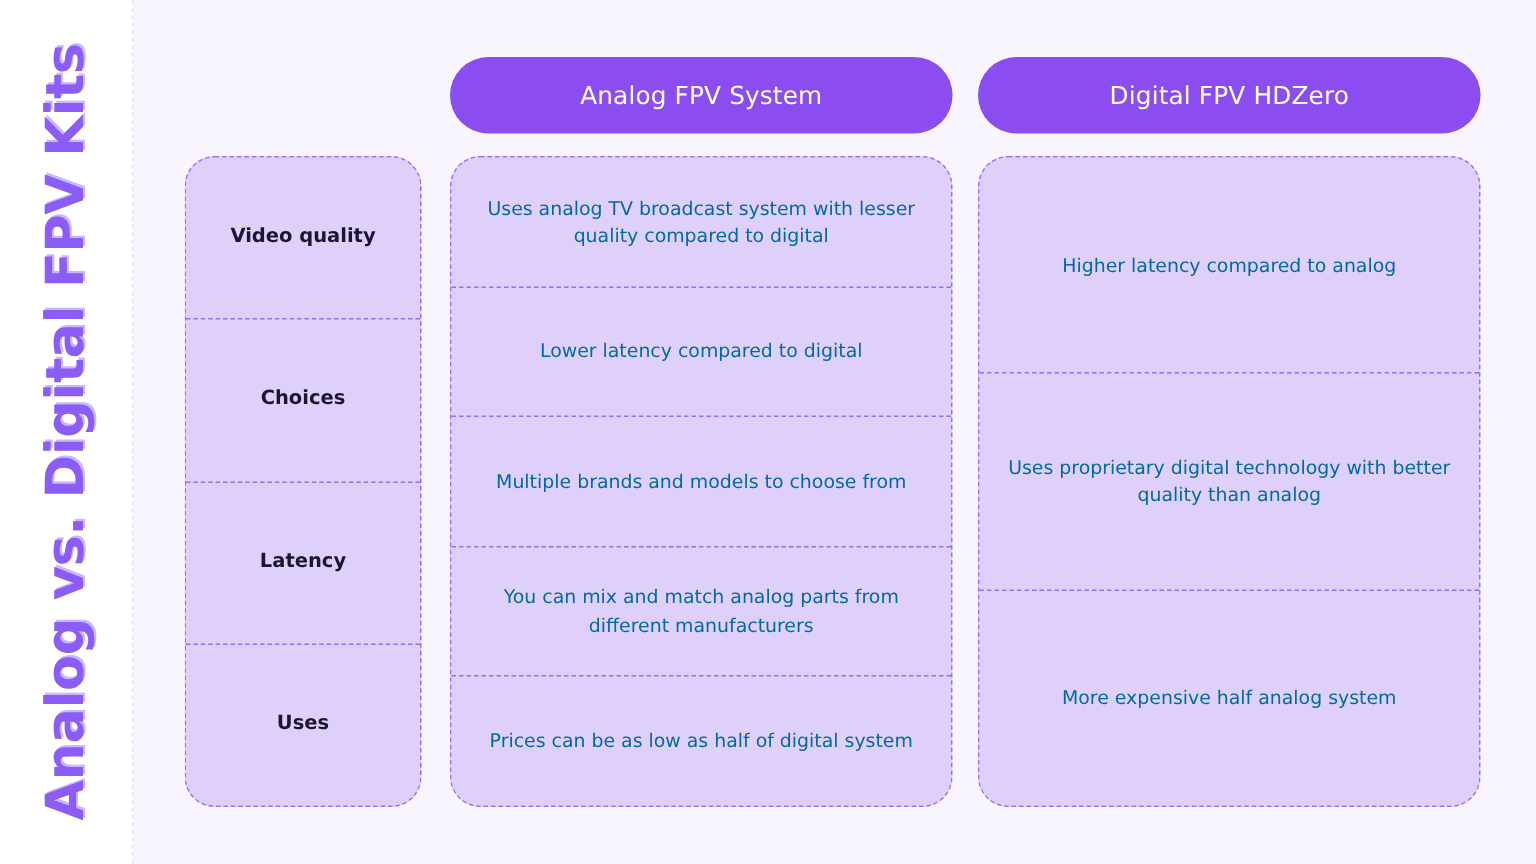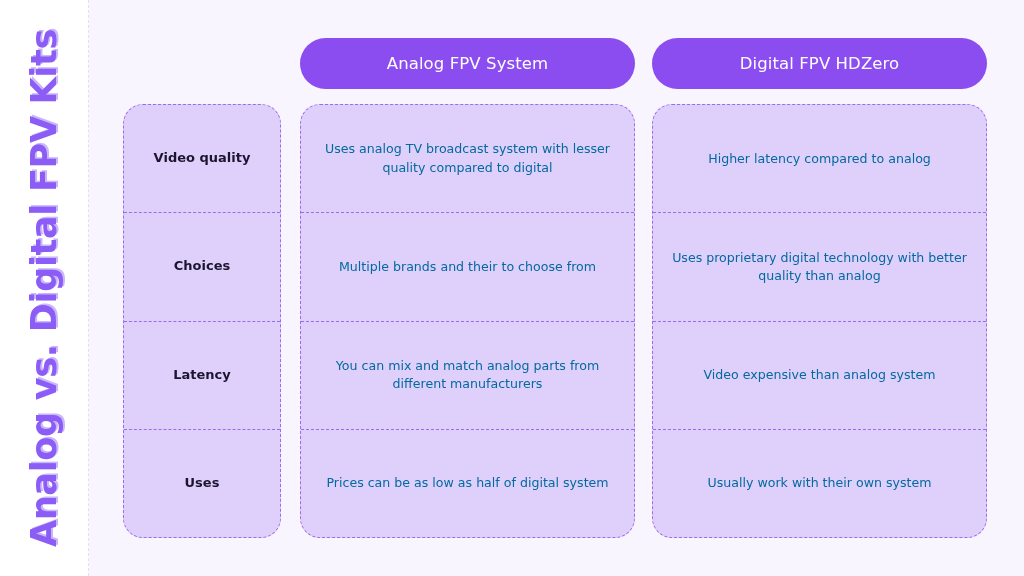--- a/index.html
+++ b/index.html
@@ -183,39 +183,39 @@
       <div class="cell">
         <span class="cell-label-text">Uses</span>
       </div>
     </div>
 
     <div class="col col-analog">
       <div class="cell">
         <span class="cell-body-text">Uses analog TV broadcast system with lesser quality compared to digital</span>
       </div>
       <div class="cell">
-        <span class="cell-body-text">Multiple brands and their to choose from</span>
+        <span class="cell-body-text">Lower latency compared to digital</span>
+      </div>
+      <div class="cell">
+        <span class="cell-body-text">Multiple brands and models to choose from</span>
       </div>
       <div class="cell">
         <span class="cell-body-text">You can mix and match analog parts from different manufacturers</span>
       </div>
       <div class="cell">
         <span class="cell-body-text">Prices can be as low as half of digital system</span>
       </div>
     </div>
 
     <div class="col col-digital">
       <div class="cell">
         <span class="cell-body-text">Higher latency compared to analog</span>
       </div>
       <div class="cell">
         <span class="cell-body-text">Uses proprietary digital technology with better quality than analog</span>
       </div>
       <div class="cell">
-        <span class="cell-body-text">Video expensive than analog system</span>
-      </div>
-      <div class="cell">
-        <span class="cell-body-text">Usually work with their own system</span>
+        <span class="cell-body-text">More expensive half analog system</span>
       </div>
     </div>
 
   </div>
 </div>
 
 </body></html>

